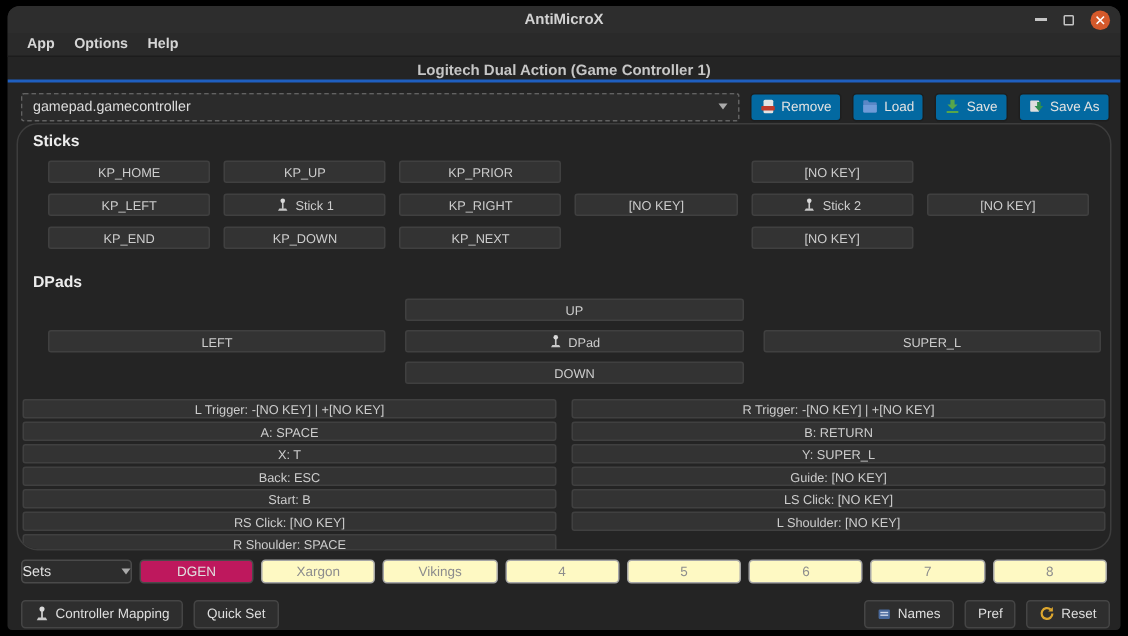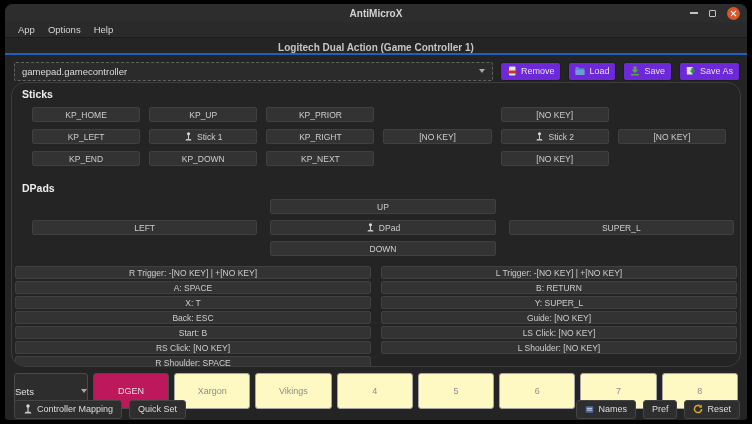--- a/index.html
+++ b/index.html
@@ -19,56 +19,56 @@
   .close-btn { width:13px; height:13px; border-radius:50%; background:#d4592b;
                display:flex; align-items:center; justify-content:center; }
   .close-x { position:relative; width:7px; height:7px; }
   .close-x::before,.close-x::after { content:""; position:absolute; left:3px; top:0;
                width:1.2px; height:7px; background:#fff; }
   .close-x::before { transform:rotate(45deg); } .close-x::after { transform:rotate(-45deg); }
 
   
   .menubar { height:16px; background:#2a2a2a; display:flex; align-items:center;
              gap:13px; padding-left:13px; border-bottom:1px solid #1c1c1c; }
-  .menu-item { font-size:9.5px; color:#d6d6d6; }
+  .menu-item { font-size:9.5px; color:#d6d6d6;font-weight:bold; }
 
   
   .ctl-tab { margin-top:3px; height:14px; line-height:14px; text-align:center;
              font-size:10px; font-weight:bold; color:#c6c6c6;
              border-bottom:2px solid #1f5fc0; }
 
   
   .profile-bar { display:flex; align-items:center; gap:7px; margin:6px 7px 0 9px; height:20px; }
   .combo { flex:1; height:19px; background:#2b2b2b; border:1px dashed #626262;
            border-radius:2px; display:flex; align-items:center; padding:0 7px;
            color:#dcdcdc; font-size:9.5px; }
   .combo-arrow { margin-left:auto; width:0; height:0; border-left:3.5px solid transparent;
                  border-right:3.5px solid transparent; border-top:4px solid #aaa; }
-  .tbtn { display:flex; align-items:center; gap:4px; background:#6d28d9;
+  .tbtn { display:flex; align-items:center; gap:4px; background:#0369a1;
           border:1px solid #1e1e1e; border-radius:3px; height:19px; padding:0 6px;
           color:#e2e2e2; font-size:9px; white-space:nowrap; }
 
   
   .panel { position:absolute; left:6px; top:78px; width:730px; height:285px;
            background:#242424; border:1px solid #3d3d3d; border-radius:14px; overflow:hidden; }
   .group-title { font-weight:bold; font-size:10.5px; color:#ececec; padding:5px 0 0 10px; }
   .kbtn { background:#333333; border:1px solid #404040; border-radius:2px; color:#cdcdcd;
           font-size:8.5px; height:15px; display:flex; align-items:center; justify-content:center;
           gap:4px; font-family:inherit; white-space:nowrap; overflow:hidden; }
   .sticks-grid { display:grid; grid-template-columns:repeat(6,1fr); gap:7px 9px;
                  padding:0 14px 0 20px; margin-top:7px; }
   .dpads-grid { display:grid; grid-template-columns:1fr 1fr 1fr; gap:6px 13px;
                 padding:0 6px 0 20px; margin-top:5px; }
   .dpads-title { margin-top:11px; }
   .bgrid { display:grid; grid-template-columns:1fr 1fr; gap:2px 10px;
            padding:0 3px; margin-top:10px; }
   .bgrid .kbtn { height:13px; font-size:8.5px; }
 
   
-  .sets-row { position:absolute; left:9px; right:9px; top:369px; height:36px;
+  .sets-row { position:absolute; left:9px; right:9px; top:369px; height:16px;
               display:flex; gap:5px; }
   .sets-btn { width:74px; background:#2d2d2d; border:1px solid #4a4a4a; border-radius:3px;
               color:#e0e0e0; font-size:9.5px; display:flex; align-items:center;
               justify-content:center; gap:10px; }
   .set-tab { flex:1; border-radius:3px; font-size:9px; display:flex; align-items:center;
              justify-content:center; }
   .set-tab.active { background:#be185d; border:1px solid #4a4a4a; color:#e0e0e0; }
   .set-tab.inactive { background:#fef9c3; border:1px solid #a6a6a6; color:#8d8d8d; }
 
   
@@ -203,22 +203,22 @@
               <rect x="4.4" y="2.4" width="1.2" height="5.6" fill="#c9c9c9"></rect>
               <circle cx="5" cy="2" r="1.7" fill="#d9d9d9"></circle>
             </svg>
         </span>
         <span>DPad</span>
       </button>
       <button class="kbtn" style="grid-row:3;grid-column:2">DOWN</button>
     </div>
 
     <div class="bgrid">
+      <button class="kbtn">L Trigger: -[NO KEY] | +[NO KEY]</button>
       <button class="kbtn">R Trigger: -[NO KEY] | +[NO KEY]</button>
-      <button class="kbtn">L Trigger: -[NO KEY] | +[NO KEY]</button>
       <button class="kbtn">A: SPACE</button>
       <button class="kbtn">B: RETURN</button>
       <button class="kbtn">X: T</button>
       <button class="kbtn">Y: SUPER_L</button>
       <button class="kbtn">Back: ESC</button>
       <button class="kbtn">Guide: [NO KEY]</button>
       <button class="kbtn">Start: B</button>
       <button class="kbtn">LS Click: [NO KEY]</button>
       <button class="kbtn">RS Click: [NO KEY]</button>
       <button class="kbtn">L Shoulder: [NO KEY]</button>

